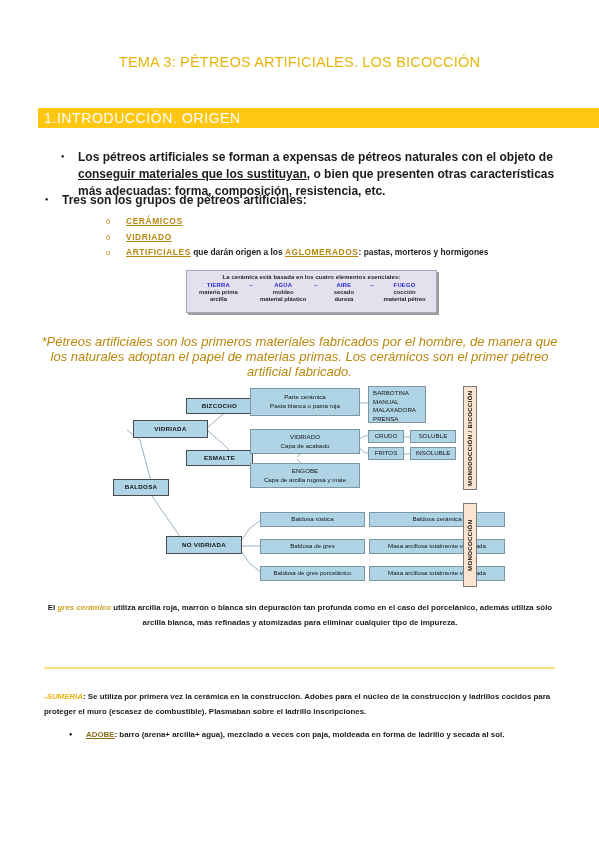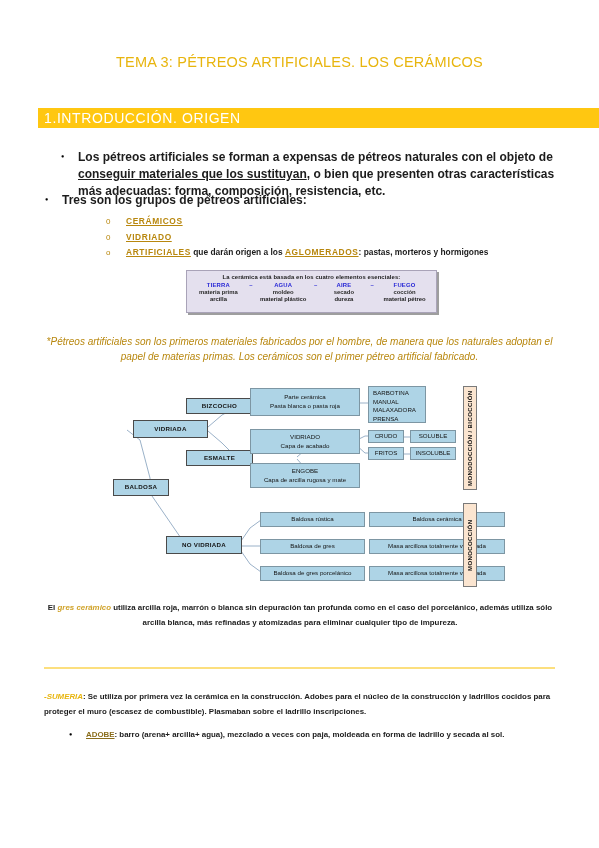--- a/index.html
+++ b/index.html
@@ -112,21 +112,21 @@
   .lav-el { color:#2626D6; letter-spacing:0.2px; }
   .lav-dash { color:#2626D6; font-weight:700; }
   .lav-sub { color:#2a2a2a; font-weight:400; }
   .lav-sub2 { color:#1b1b1b; font-weight:700; }
 
   
   .ital-note {
     position:absolute;
     left: 34px; top: 334px; width: 531px;
     text-align:center;
-    font-size: 10px;
+    font-size: 13px;
     line-height: 15px;
     font-style: italic;
     color: #B8870E;
     font-weight: 400;
   }
 
   
   #flow { position:absolute; left:0; top:0; width:599px; height:848px; pointer-events:none;}
   .fbox {
     position:absolute;
@@ -186,21 +186,21 @@
     font-size:7.9px; line-height:14.5px; font-weight:700; color:#1c1c1c;
   }
   ul.b2 > li::before {
     content:"\25CF"; position:absolute; left:17px; top:-1px; font-size:5.5px; color:#000;
   }
   .adobe { text-decoration: underline; color:#8A6D1B; font-weight:700; }
 </style>
 </head>
 <body>
 
-<div class="page-title">TEMA 3: PÉTREOS ARTIFICIALES. LOS CERÁMICOS</div>
+<div class="page-title">TEMA 3: PÉTREOS ARTIFICIALES. LOS BICOCCIÓN</div>
 
 <div class="section-bar">
   <span>1.INTRODUCCIÓN. ORIGEN</span>
 </div>
 
 <div class="blk" style="left:44px; top:149px; width:513px;">
   <ul class="b1">
     <li><span>Los pétreos artificiales se forman a expensas de pétreos naturales con el objeto de </span><span class="u">conseguir materiales que los sustituyan</span><span>, o bien que presenten otras características más adecuadas: forma, composición, resistencia, etc.</span></li>
   </ul>
 </div>

